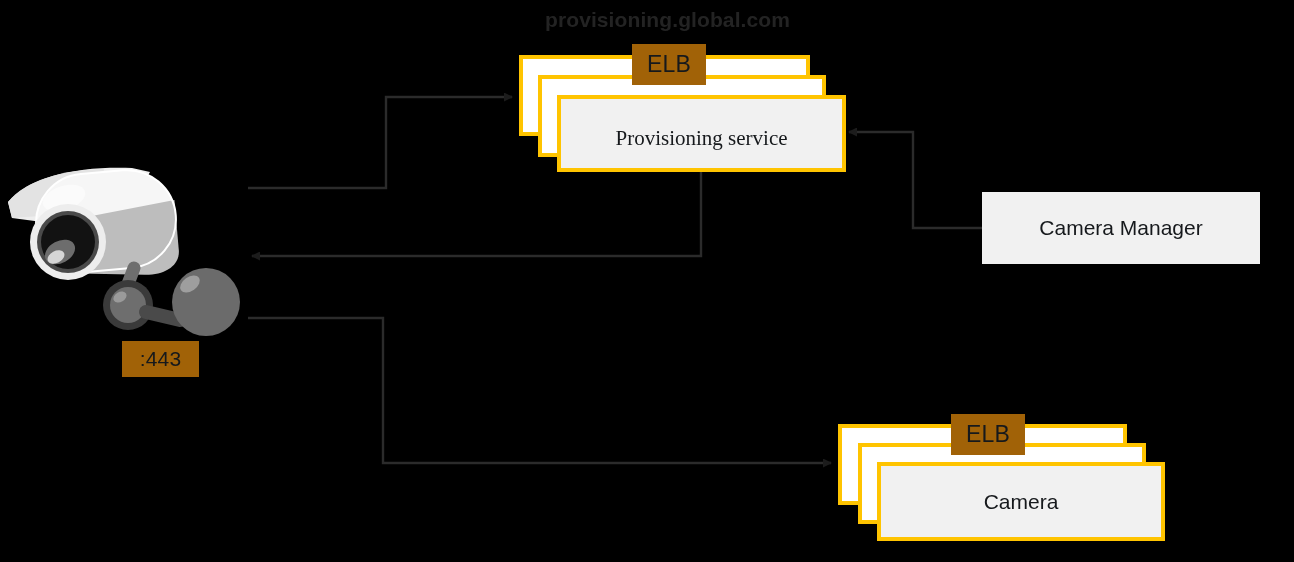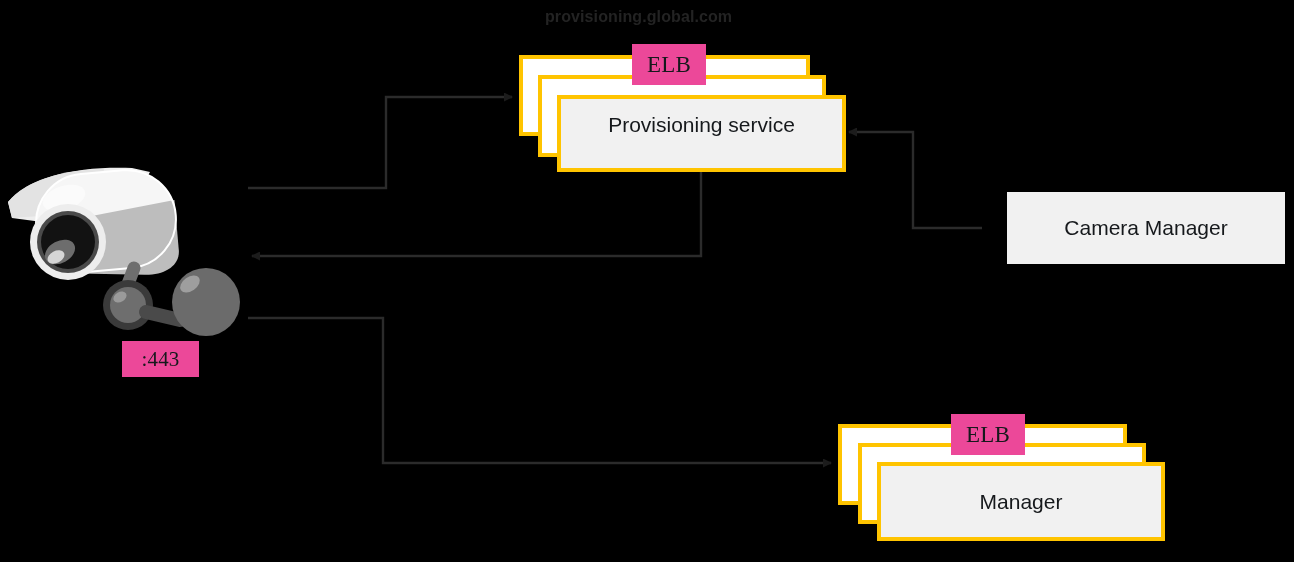--- a/index.html
+++ b/index.html
@@ -7,32 +7,32 @@
        font-family:"Liberation Sans",sans-serif;}
   #stage{position:relative;width:1294px;height:562px;background:#000;}
 
   
   .stack{position:absolute;}
   .card{position:absolute;box-sizing:border-box;
         border:4px solid #ffc400;background:#fff;}
   .card.front{background:#f1f1f1;}
 
   
-  .chip{position:absolute;box-sizing:border-box;background:#ec4899;
+  .chip{position:absolute;box-sizing:border-box;background:#a16207;
         display:flex;align-items:center;justify-content:center;
-        color:#16191c;letter-spacing:.2px;font-family:Liberation Serif, serif;}
+        color:#16191c;letter-spacing:.2px;}
 
   
   .domain{position:absolute;color:#232323;font-weight:bold;
-          font-size:16px;letter-spacing:.1px;white-space:nowrap;}
+          font-size:21px;letter-spacing:.1px;white-space:nowrap;}
 
   
   .plainbox{position:absolute;box-sizing:border-box;background:#f1f1f1;
             display:flex;align-items:center;justify-content:center;
-            color:#16191c;font-size:21px;margin-left:25px;}
+            color:#16191c;font-size:21px;}
 
   
   .svc-label{position:absolute;display:flex;align-items:center;
              justify-content:center;color:#16191c;font-size:21px;
              white-space:nowrap;}
 
   
   .edges{position:absolute;left:0;top:0;width:1294px;height:562px;
          pointer-events:none;}
 
@@ -98,32 +98,32 @@
   <div class="stack">
     <div class="card back" style="left:519px;top:55px;width:291px;height:81px;"></div>
     <div class="card mid" style="left:538px;top:75px;width:288px;height:82px;"></div>
     <div class="card front" style="left:557px;top:95px;width:289px;height:77px;"></div>
   </div>
 
   <div class="chip" style="left:632px;top:44px;width:74px;height:41px;font-size:23px;">
     <span>ELB</span>
   </div>
 
-  <div class="svc-label" style="left:557px;top:95px;width:289px;height:60px;">Provisioning  service</div>
+  <div class="svc-label" style="left:557px;top:108px;width:289px;height:60px;font-family:Liberation Serif, serif;">Provisioning  service</div>
 
   <div class="plainbox" style="left:982px;top:192px;width:278px;height:72px;">
     <span>Camera Manager</span>
   </div>
 
 
   <div class="stack">
     <div class="card back" style="left:838px;top:424px;width:289px;height:81px;"></div>
     <div class="card mid" style="left:858px;top:443px;width:288px;height:81px;"></div>
     <div class="card front" style="left:877px;top:462px;width:288px;height:79px;"></div>
   </div>
 
   <div class="chip" style="left:951px;top:414px;width:74px;height:41px;font-size:23px;">
     <span>ELB</span>
   </div>
 
-  <div class="svc-label" style="left:877px;top:462px;width:288px;height:79px;">Manager</div>
+  <div class="svc-label" style="left:877px;top:462px;width:288px;height:79px;">Camera</div>
 
 </div>
 
 </body></html>

